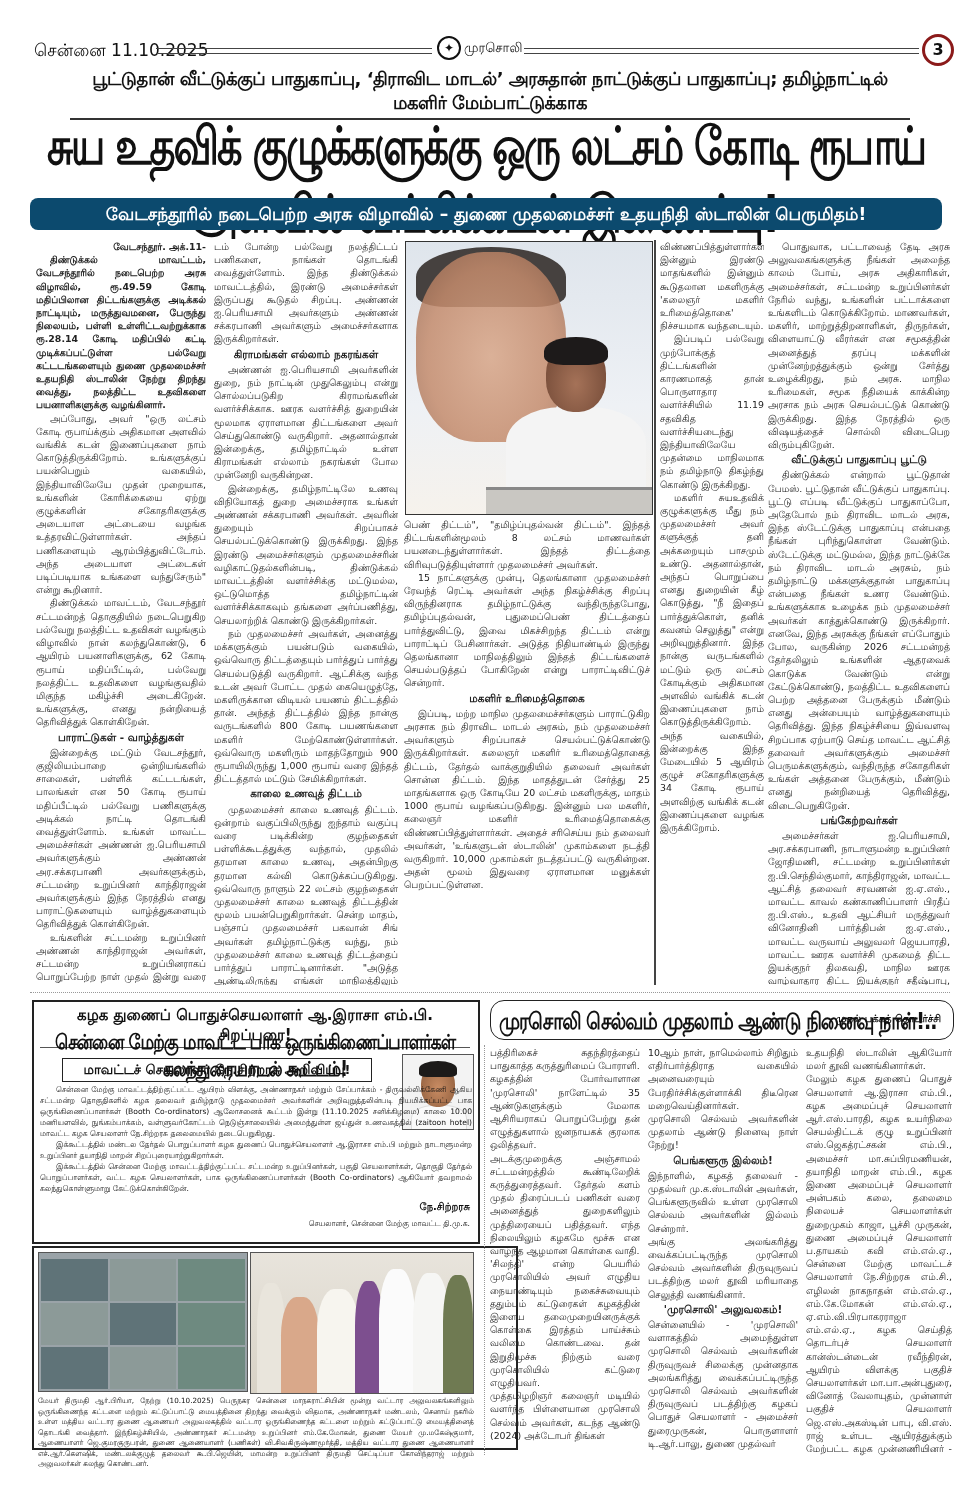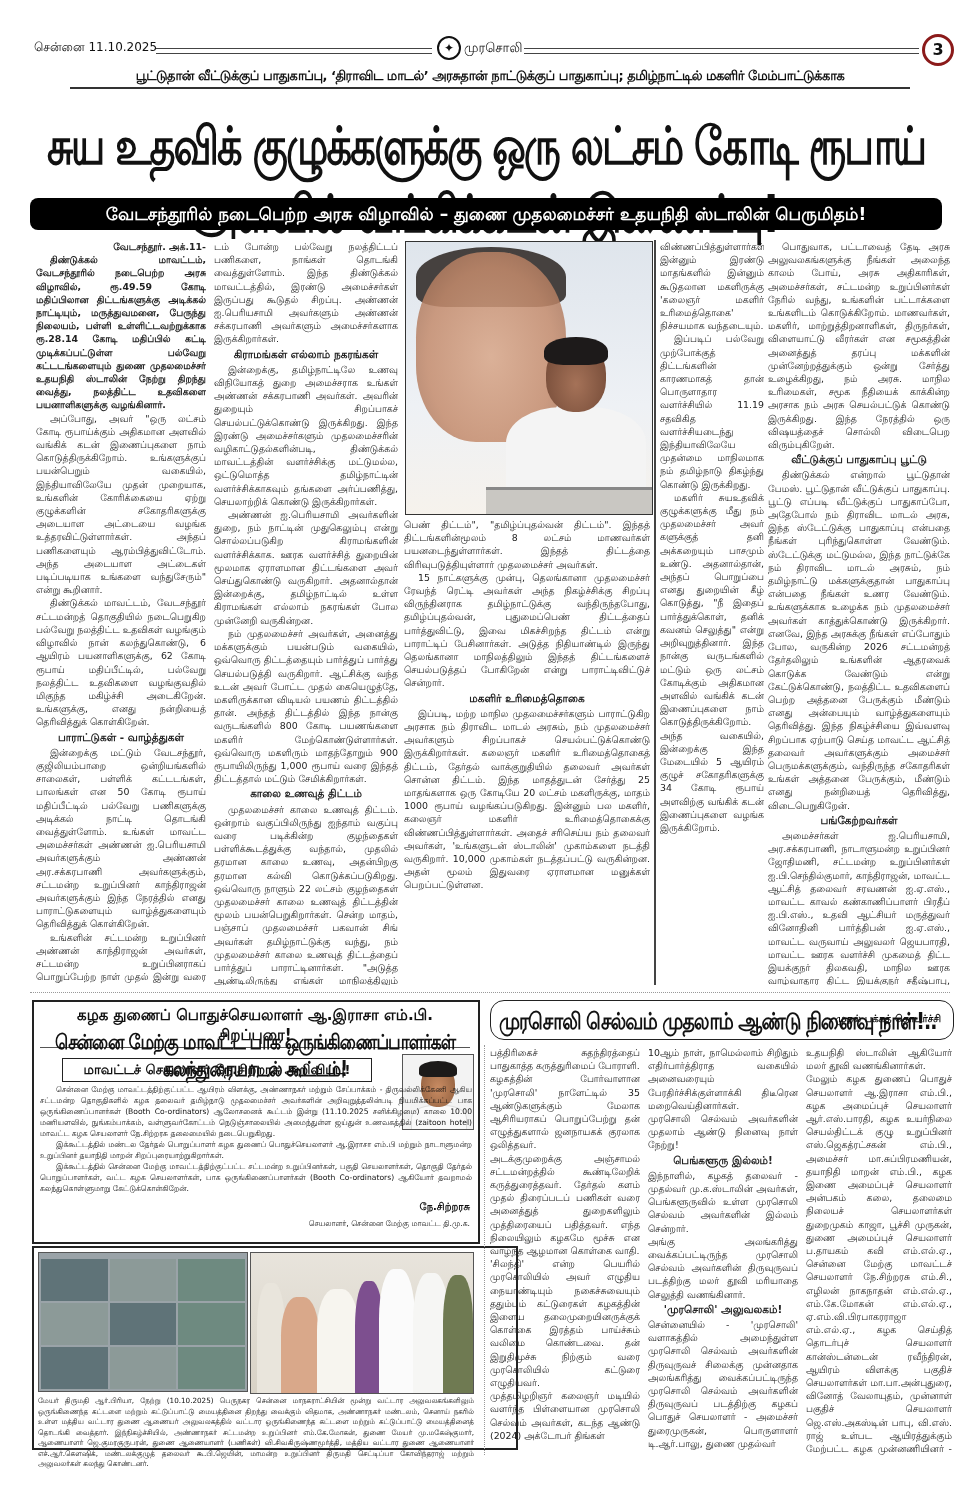--- a/index.html
+++ b/index.html
@@ -1,27 +1,27 @@
 <!DOCTYPE html>
 <html><head>
 <meta charset="utf-8">
 <style>
   html,body{margin:0;padding:0;background:#fff;}
   body{width:972px;height:1500px;position:relative;overflow:hidden;font-family:"DejaVu Sans",sans-serif;color:#111;}
   .abs{position:absolute;}
   
   .masthead{left:34px;top:36px;width:920px;height:24px;}
-  .mh-date{position:absolute;left:0;top:4px;font-size:12px;}
+  .mh-date{position:absolute;left:0;top:4px;font-size:17px;}
   .mh-rule{position:absolute;top:12px;height:4px;border-top:1.5px solid #444;border-bottom:1.5px solid #444;}
   .mh-logo{position:absolute;left:403px;top:0px;width:20px;height:20px;border:2px solid #111;border-radius:50%;font-size:12px;text-align:center;line-height:20px;}
   .mh-name{position:absolute;left:430px;top:4px;font-size:13px;}
   .mh-page{position:absolute;right:0;top:-2px;width:26px;height:26px;border:3px solid #8b1a1a;border-radius:50%;text-align:center;line-height:26px;font-weight:bold;font-size:16px;}
-  .kicker{left:70px;top:68px;width:840px;font-size:13px;font-weight:bold;text-align:center;border-bottom:2px solid #333;padding-bottom:2px;letter-spacing:-0.5px;}
+  .kicker{left:70px;top:68px;width:840px;font-size:18px;font-weight:bold;text-align:center;border-bottom:2px solid #333;padding-bottom:2px;letter-spacing:-0.5px;}
   .headline{left:20px;top:116px;width:932px;font-size:40px;font-weight:900;text-align:center;letter-spacing:-2px;transform:scaleY(1.3);transform-origin:top;font-family:"DejaVu Sans",sans-serif;}
-  .subbar{left:30px;top:198px;width:912px;height:32px;background:#000000;color:#fff;border-radius:8px;font-size:17px;font-weight:bold;text-align:center;line-height:32px;}
+  .subbar{left:30px;top:198px;width:912px;height:32px;background:#0c4a6e;color:#fff;border-radius:8px;font-size:17px;font-weight:bold;text-align:center;line-height:32px;}
   .col{font-size:9.4px;line-height:13.2px;text-align:justify;color:#222;overflow:hidden;}
   .col p{margin:0;text-indent:14px;}
   .col h4{margin:2px 0;font-size:10.5px;text-align:center;font-weight:bold;}
   .col .bold{font-weight:bold;}
   .dateline{text-align:right;font-weight:bold;}
   .photo-main{left:405px;top:241px;width:246px;height:272px;background:linear-gradient(180deg,#dfe5ec 0%,#eef1f5 60%,#f6f2ec 100%);border:1px solid #333;overflow:hidden;}
   .face-big{position:absolute;left:10px;top:10px;width:150px;height:190px;border-radius:45% 45% 40% 40%;background:radial-gradient(ellipse at 50% 55%,#d8a688 0%,#c48b6c 60%,#9a6a52 100%);opacity:.85;}
   .hair-big{position:absolute;left:10px;top:5px;width:150px;height:60px;border-radius:50% 50% 20% 20%;background:#2a2320;opacity:.85;}
   .speaker{position:absolute;left:140px;top:100px;width:60px;height:70px;border-radius:45%;background:radial-gradient(ellipse at 50% 60%,#a57258,#6d4533);}
   .speaker-hair{position:absolute;left:138px;top:95px;width:64px;height:28px;border-radius:50% 50% 30% 30%;background:#1d1a1a;}
@@ -78,22 +78,22 @@
   <p>திண்டுக்கல் மாவட்டம், வேடசந்தூர் சட்டமன்றத் தொகுதியில் நடைபெறுகிற பல்வேறு நலத்திட்ட உதவிகள் வழங்கும் விழாவில் நான் கலந்துகொண்டு, 6 ஆயிரம் பயனாளிகளுக்கு, 62 கோடி ரூபாய் மதிப்பீட்டில், பல்வேறு நலத்திட்ட உதவிகளை வழங்குவதில் மிகுந்த மகிழ்ச்சி அடைகிறேன். உங்களுக்கு, எனது நன்றியைத் தெரிவித்துக் கொள்கிறேன்.</p>
   <h4>பாராட்டுகள் - வாழ்த்துகள்</h4>
   <p>இன்றைக்கு மட்டும் வேடசந்தூர், குஜிலியம்பாறை ஒன்றியங்களில் சாலைகள், பள்ளிக் கட்டடங்கள், பாலங்கள் என 50 கோடி ரூபாய் மதிப்பீட்டில் பல்வேறு பணிகளுக்கு அடிக்கல் நாட்டி தொடங்கி வைத்துள்ளோம். உங்கள் மாவட்ட அமைச்சர்கள் அண்ணன் ஐ.பெரியசாமி அவர்களுக்கும் அண்ணன் அர.சக்கரபாணி அவர்களுக்கும், சட்டமன்ற உறுப்பினர் காந்திராஜன் அவர்களுக்கும் இந்த நேரத்தில் எனது பாராட்டுகளையும் வாழ்த்துகளையும் தெரிவித்துக் கொள்கிறேன்.</p>
   <p>உங்களின் சட்டமன்ற உறுப்பினர் அண்ணன் காந்திராஜன் அவர்கள், சட்டமன்ற உறுப்பினராகப் பொறுப்பேற்ற நாள் முதல் இன்று வரை பல்வேறு நலத்திட்டப் பணிகளை நடத்தி முடித்துள்ளார்கள். அவர், எப்போது எங்களை சந்தித்தாலும் எங்கள் வேடசந்தூர் தொகுதிக்கு இந்தப் பணிகளைச் செய்து தர வேண்டும் என்று உரிமையோடு மக்கள் பணியில் முழுமையாக ஈடுபடுத்திக் கொண்டிருப்பார்.</p>
 
 </div>
 
 <div class="abs col" style="left:214px;top:240px;width:184px;height:745px;">
   <p style="text-indent:0">டம் போன்ற பல்வேறு நலத்திட்டப் பணிகளை, நாங்கள் தொடங்கி வைத்துள்ளோம். இந்த திண்டுக்கல் மாவட்டத்தில், இரண்டு அமைச்சர்கள் இருப்பது கூடுதல் சிறப்பு. அண்ணன் ஐ.பெரியசாமி அவர்களும் அண்ணன் சக்கரபாணி அவர்களும் அமைச்சர்களாக இருக்கிறார்கள்.</p>
   <h4>கிராமங்கள் எல்லாம் நகரங்கள்</h4>
+  <p>அண்ணன் ஐ.பெரியசாமி அவர்களின் துறை, நம் நாட்டின் முதுகெலும்பு என்று சொல்லப்படுகிற கிராமங்களின் வளர்ச்சிக்காக. ஊரக வளர்ச்சித் துறையின் மூலமாக ஏராளமான திட்டங்களை அவர் செய்துகொண்டு வருகிறார். அதனால்தான் இன்றைக்கு, தமிழ்நாட்டில் உள்ள கிராமங்கள் எல்லாம் நகரங்கள் போல முன்னேறி வருகின்றன.</p>
   <p>இன்றைக்கு, தமிழ்நாட்டிலே உணவு விநியோகத் துறை அமைச்சராக உங்கள் அண்ணன் சக்கரபாணி அவர்கள். அவரின் துறையும் சிறப்பாகச் செயல்பட்டுக்கொண்டு இருக்கிறது. இந்த இரண்டு அமைச்சர்களும் முதலமைச்சரின் வழிகாட்டுதல்களின்படி, திண்டுக்கல் மாவட்டத்தின் வளர்ச்சிக்கு மட்டுமல்ல, ஒட்டுமொத்த தமிழ்நாட்டின் வளர்ச்சிக்காகவும் தங்களை அர்ப்பணித்து, செயலாற்றிக் கொண்டு இருக்கிறார்கள்.</p>
-  <p>அண்ணன் ஐ.பெரியசாமி அவர்களின் துறை, நம் நாட்டின் முதுகெலும்பு என்று சொல்லப்படுகிற கிராமங்களின் வளர்ச்சிக்காக. ஊரக வளர்ச்சித் துறையின் மூலமாக ஏராளமான திட்டங்களை அவர் செய்துகொண்டு வருகிறார். அதனால்தான் இன்றைக்கு, தமிழ்நாட்டில் உள்ள கிராமங்கள் எல்லாம் நகரங்கள் போல முன்னேறி வருகின்றன.</p>
   <p>நம் முதலமைச்சர் அவர்கள், அனைத்து மக்களுக்கும் பயன்படும் வகையில், ஒவ்வொரு திட்டத்தையும் பார்த்துப் பார்த்து செயல்படுத்தி வருகிறார். ஆட்சிக்கு வந்த உடன் அவர் போட்ட முதல் கையெழுத்தே, மகளிருக்கான விடியல் பயணம் திட்டத்தில் தான். அந்தத் திட்டத்தில் இந்த நான்கு வருடங்களில் 800 கோடி பயணங்களை மகளிர் மேற்கொண்டுள்ளார்கள். ஒவ்வொரு மகளிரும் மாதந்தோறும் 900 ரூபாயிலிருந்து 1,000 ரூபாய் வரை இந்தத் திட்டத்தால் மட்டும் சேமிக்கிறார்கள்.</p>
   <h4>காலை உணவுத் திட்டம்</h4>
   <p>முதலமைச்சர் காலை உணவுத் திட்டம். ஒன்றாம் வகுப்பிலிருந்து ஐந்தாம் வகுப்பு வரை படிக்கின்ற குழந்தைகள் பள்ளிக்கூடத்துக்கு வந்தால், முதலில் தரமான காலை உணவு, அதன்பிறகு தரமான கல்வி கொடுக்கப்படுகிறது. ஒவ்வொரு நாளும் 22 லட்சம் குழந்தைகள் முதலமைச்சர் காலை உணவுத் திட்டத்தின் மூலம் பயன்பெறுகிறார்கள். சென்ற மாதம், பஞ்சாப் முதலமைச்சர் பகவான் சிங் அவர்கள் தமிழ்நாட்டுக்கு வந்து, நம் முதலமைச்சர் காலை உணவுத் திட்டத்தைப் பார்த்துப் பாராட்டினார்கள். "அடுத்த ஆண்டிலிருந்து எங்கள் மாநிலத்திலும் செயல்படுத்தப்போகிறேன்" என்று நம் மாநிலத்தைப் பார்த்து சொல்லிவிட்டுச் சென்றார்.</p>
 
 </div>
 
 <div class="abs photo-main">
   <div class="hair-big"></div>
   <div class="face-big"></div>
   <div class="shirt"></div>

